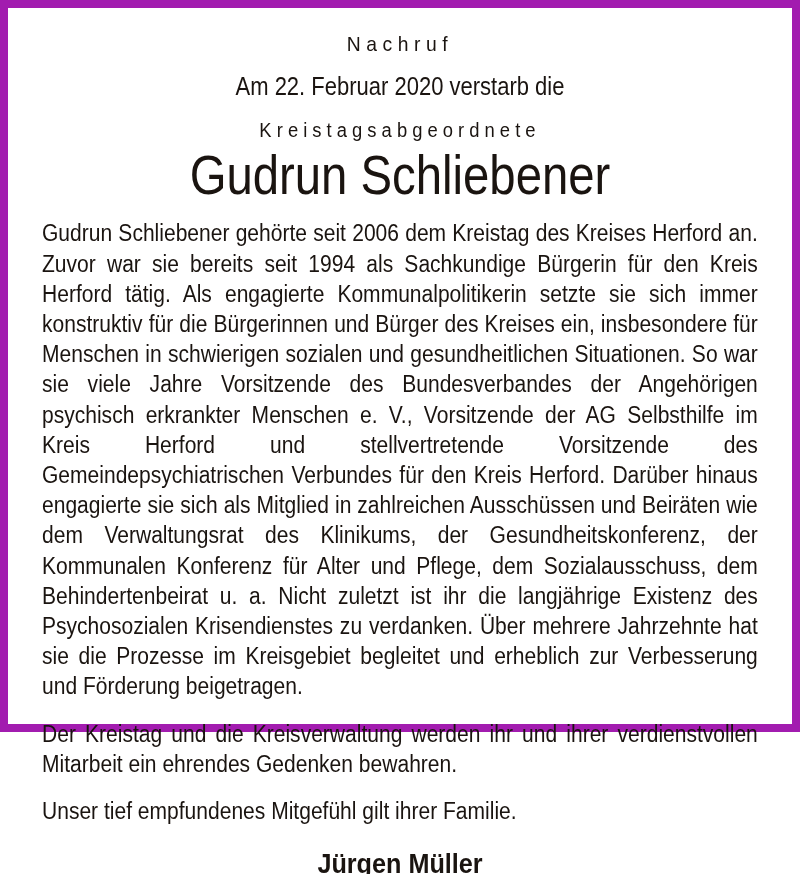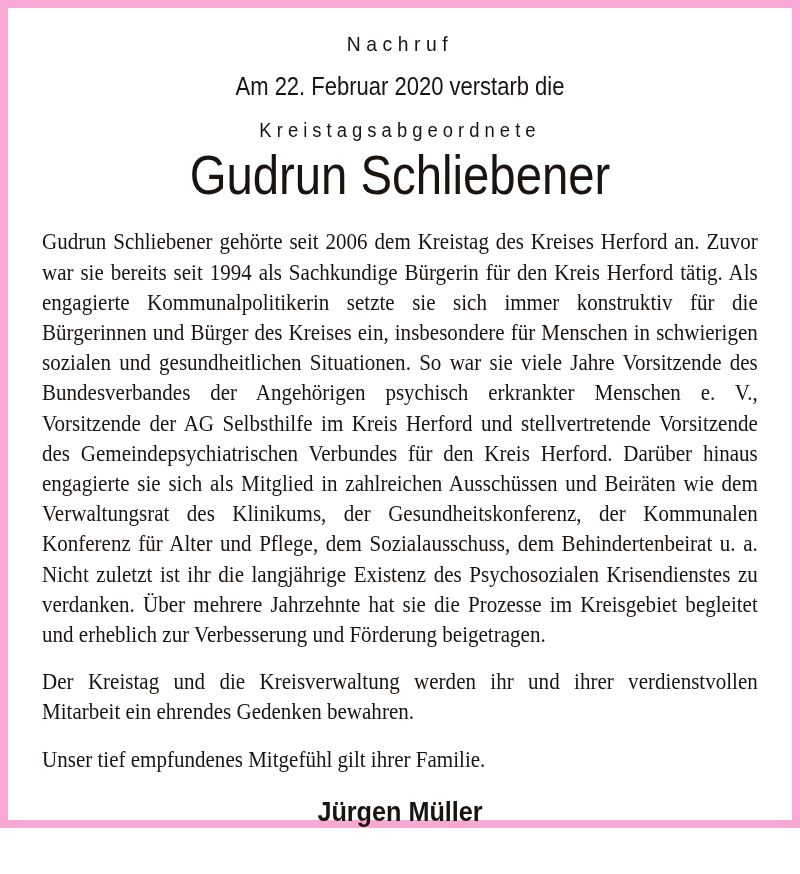--- a/index.html
+++ b/index.html
@@ -11,22 +11,22 @@
     width: 800px;
     height: 874px;
     font-family: "Liberation Sans", sans-serif;
     color: #1a1410;
     overflow: hidden;
   }
 
   .obituary-frame {
     box-sizing: border-box;
     width: 800px;
-    height: 828px;
-    border: 8px solid #f9a8d4;
+    height: 732px;
+    border: 8px solid #a21caf;
     background: #ffffff;
     padding: 20px 26px 10px 26px;
   }
 
   .inner {
     box-sizing: border-box;
     width: 100%;
     height: 100%;
     padding: 0 8px;
   }
@@ -66,22 +66,21 @@
     font-size: 55px;
     font-weight: 500;
     line-height: 1.05;
     margin: 6px 0 0 0;
     transform: scaleX(0.86);
     white-space: nowrap;
   }
 
   
   .body-block {
-    margin-top: 22px;
-    font-family: Liberation Serif, serif;
+    margin-top: 14px;
   }
 
   .para {
     text-align: justify;
     text-justify: inter-word;
     font-size: 23.5px;
     line-height: 30.2px;
     font-weight: 400;
     margin: 0 0 17px 0;
     transform: scaleX(0.895);

